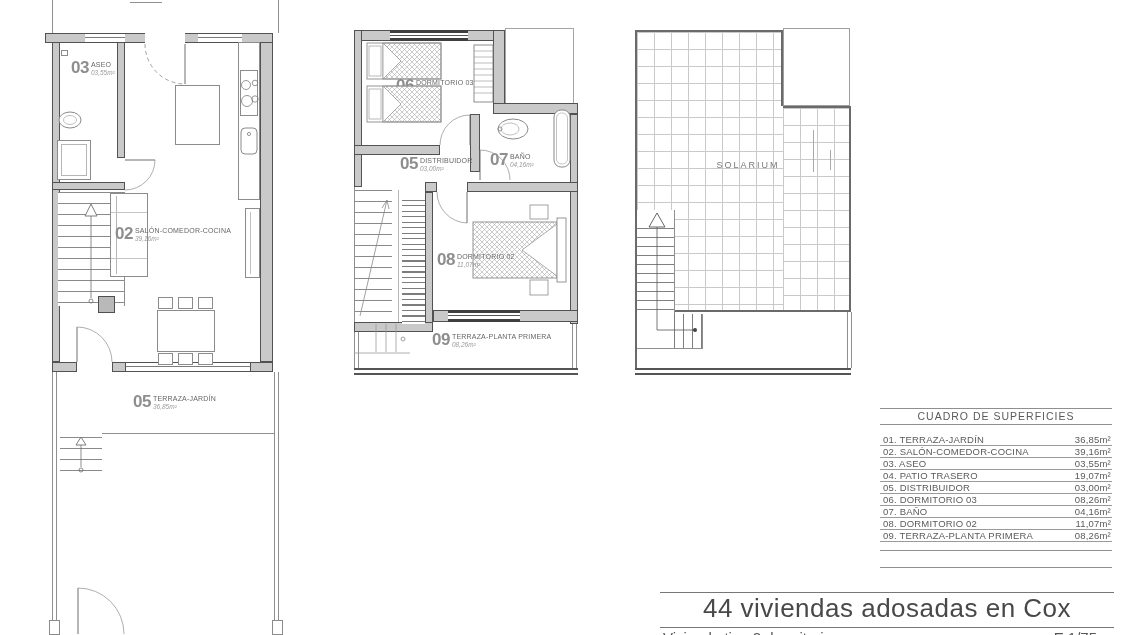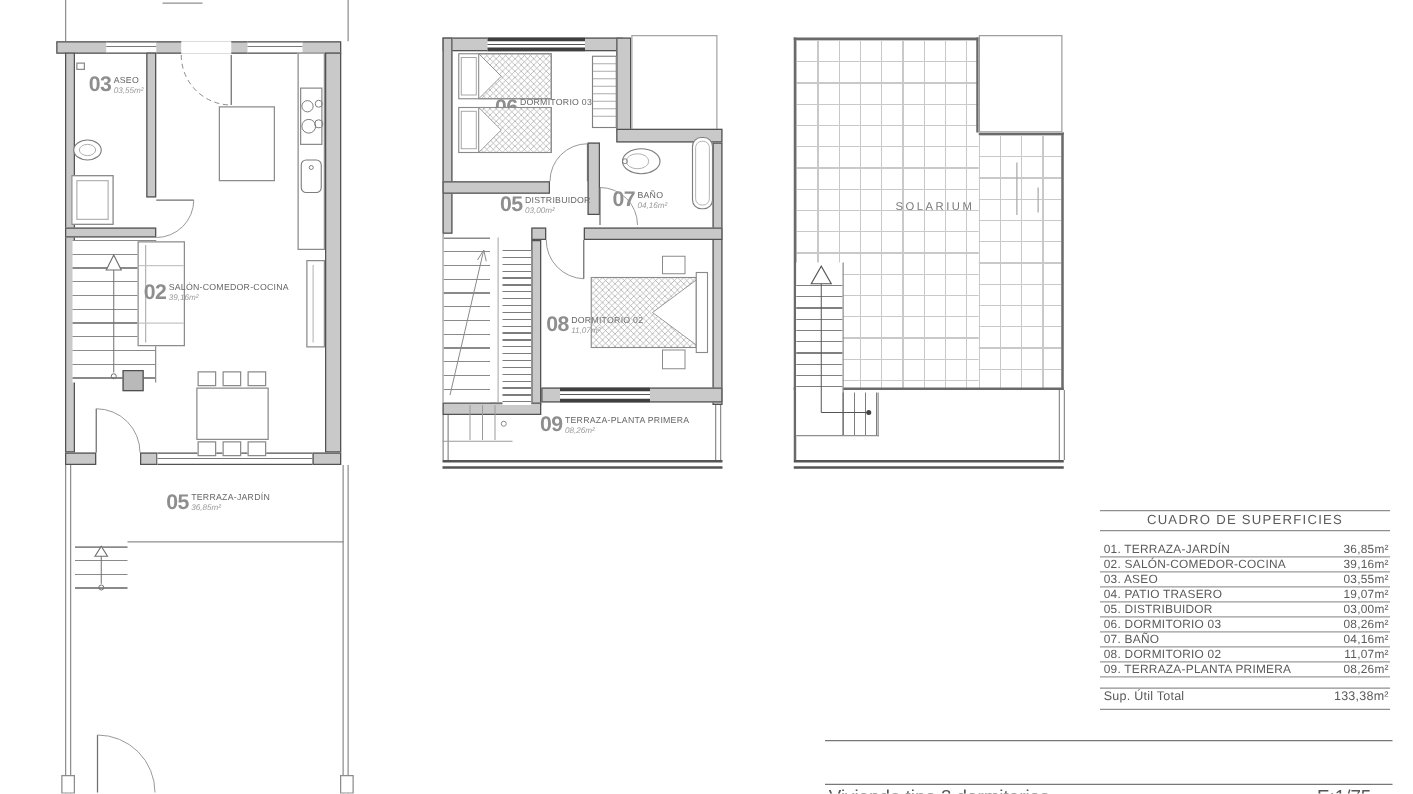--- a/index.html
+++ b/index.html
@@ -314,27 +314,24 @@
       <div class="srow">
           <span>08. DORMITORIO 02</span>
           <span>11,07m²</span>
         </div>
       <div class="srow">
           <span>09. TERRAZA-PLANTA PRIMERA</span>
           <span>08,26m²</span>
         </div>
     </div>
     <i class="hr" style="left:2px;top:147px;width:232px"></i>
-    <div class="srow total" style="left:2px;top:149px;width:232px">
-      <span>Sup. Útil Total</span>
-      <span>133,38m²</span>
-    </div>
     <i class="hr" style="left:2px;top:164px;width:232px"></i>
   </div>
 
   <div id="tblock">
     <i class="hr" style="left:0;top:7px;width:454px"></i>
+    <div class="proj">44 viviendas adosadas en Cox</div>
     <i class="hr" style="left:0;top:42px;width:454px"></i>
     <div class="sub">Vivienda tipo 2 dormitorios</div>
     <div class="scale">E:1/75</div>
   </div>
 
 </div>
 
 </body></html>

